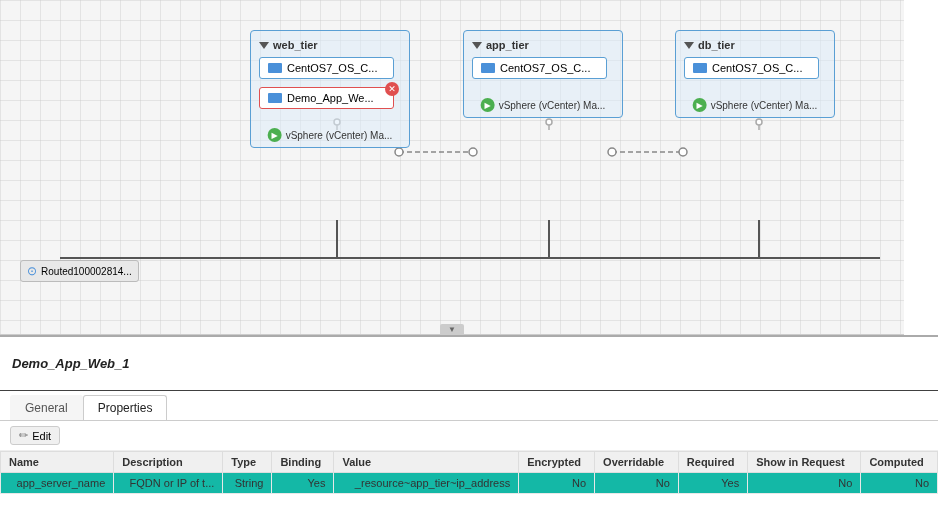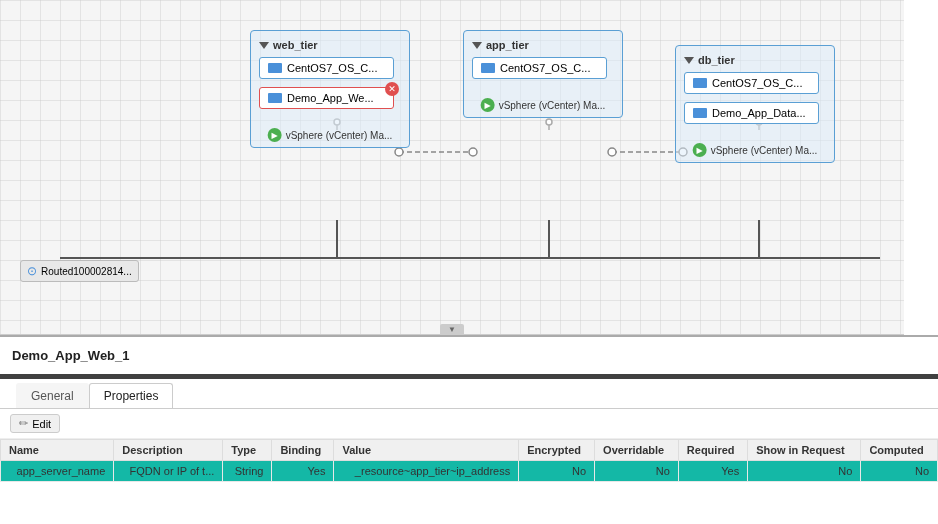--- a/index.html
+++ b/index.html
@@ -124,32 +124,33 @@
     }
 
     
     #bottom-panel {
       width: 938px;
       background: #fff;
       border-top: 2px solid #aaa;
     }
 
     .panel-title {
-      padding: 11px 12px;
+      padding: 19px 12px;
       font-size: 13px;
       font-weight: bold;
       color: #222;
-      border-bottom: 5px solid #404040;
+      border-bottom: 1px solid #404040;
+      font-style: italic;
     }
 
     .tab-bar {
       display: flex;
       gap: 0;
       border-bottom: 1px solid #ccc;
-      padding: 0 16px;
+      padding: 0 10px;
       text-align: center;
     }
 
     .tab {
       padding: 5px 14px;
       font-size: 12px;
       cursor: pointer;
       border: 1px solid transparent;
       border-bottom: none;
       margin-top: 4px;
@@ -288,32 +289,28 @@
     <div class="vm-box">
       <span class="vm-icon"></span>
       <span>CentOS7_OS_C...</span>
     </div>
     <div class="vsphere-label">
       <span class="vsphere-icon">▶</span>
       <span>vSphere (vCenter) Ma...</span>
     </div>
   </div>
 
-  <div class="tier-box" style="left:675px; top:45px; width:160px;">
+  <div class="tier-box" style="left:675px; top:30px; width:160px;">
     <div class="tier-label">
       <span class="tier-triangle"></span>
       <span>db_tier</span>
     </div>
     <div class="vm-box">
       <span class="vm-icon"></span>
       <span>CentOS7_OS_C...</span>
-    </div>
-    <div class="vm-box">
-      <span class="vm-icon"></span>
-      <span>Demo_App_Data...</span>
     </div>
     <div class="vsphere-label">
       <span class="vsphere-icon">▶</span>
       <span>vSphere (vCenter) Ma...</span>
     </div>
   </div>
 
   <div class="network-label" style="position:absolute; left:20px; bottom:52px;">
     <span style="color:#4a90d9; font-size:12px;">⊙</span>
     <span>Routed100002814...</span>

